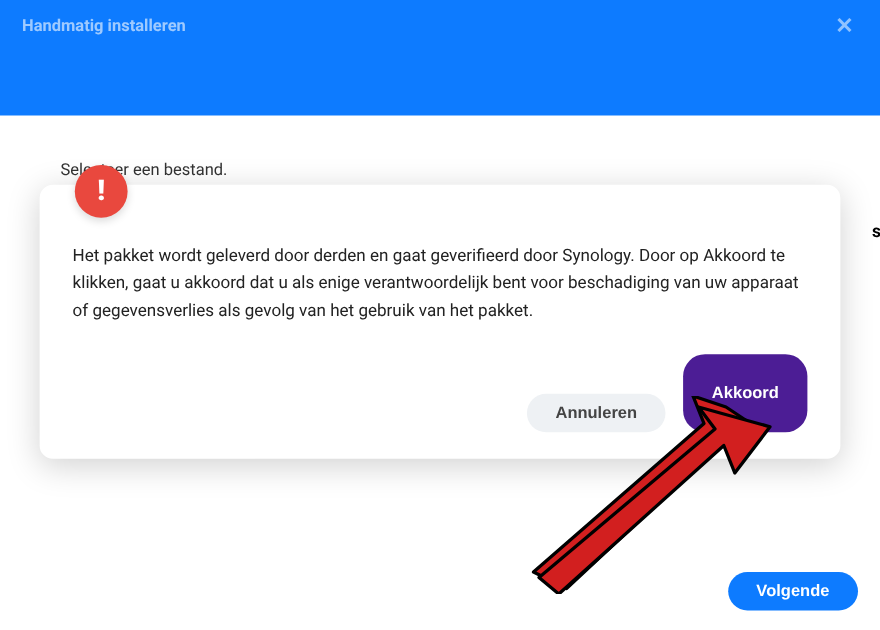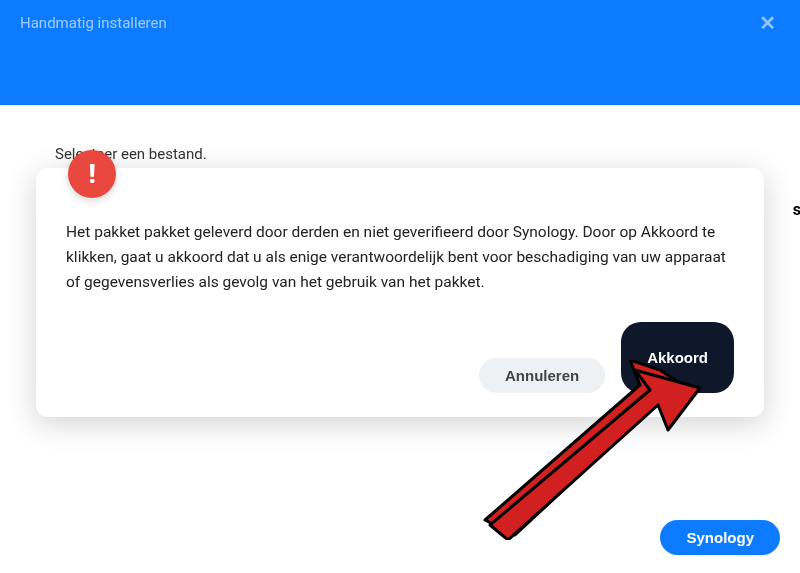--- a/index.html
+++ b/index.html
@@ -1,29 +1,29 @@
 <!DOCTYPE html>
 <html><head>
 <meta charset="utf-8">
 <style>
   html,body{margin:0;padding:0;width:800px;height:573px;overflow:hidden;font-family:-apple-system,BlinkMacSystemFont,"Segoe UI",Roboto,"Helvetica Neue",Arial,sans-serif;background:#fff;}
   .window{position:relative;width:800px;height:573px;background:#fff;}
   .header{background:#0d6efd;background:linear-gradient(#0d7bff,#0d7bff);height:105px;width:100%;position:relative;color:#fff;}
   .header-top{display:flex;align-items:center;justify-content:space-between;padding:10px 20px 0 20px;height:35px;box-sizing:border-box;}
-  .header-top-title{color:rgba(255,255,255,0.6);font-weight:400;font-size:15px;}
+  .header-top-title{color:rgba(255,255,255,0.6);font-weight:700;font-size:15px;}
   .close-x{color:rgba(255,255,255,0.55);font-size:20px;font-weight:700;cursor:pointer;padding:0 4px;}
   .header-main{padding:18px 0 0 55px;}
   .header-main-title{font-size:23px;font-weight:700;color:#fff;}
   .body{position:relative;height:calc(573px - 105px);box-sizing:border-box;padding:40px 55px 0 55px;}
   .instruction{font-size:15px;color:#333;}
   .footer{position:absolute;bottom:18px;right:20px;}
   .btn{display:inline-block;border-radius:20px;padding:9px 26px;font-size:15px;font-weight:600;cursor:pointer;border:none;}
   .btn-primary{background:#0d7bff;color:#fff;}
   .btn-secondary{background:#eef1f4;color:#444;margin-top:36px;}
-  .btn-danger{background:#0f172a;color:#fff;}
+  .btn-danger{background:#4c1d95;color:#fff;}
   
   .modal{position:absolute;left:36px;top:168px;width:728px;background:#fff;border-radius:12px;box-shadow:0 6px 30px rgba(0,0,0,0.18);padding:26px 30px 24px 30px;box-sizing:border-box;}
   .warn-badge{position:absolute;left:68px;top:150px;width:48px;height:48px;border-radius:50%;background:#e9483e;display:flex;align-items:center;justify-content:center;color:#fff;font-weight:900;font-size:26px;box-shadow:0 3px 8px rgba(0,0,0,0.15);z-index:5;}
   .modal-text{font-size:15.5px;line-height:1.6;color:#222;margin-top:26px;margin-bottom:28px;}
   .modal-actions{display:flex;justify-content:flex-end;gap:16px;}
   .modal-actions .btn{min-width:110px;text-align:center;}
   
   .arrow-svg{position:absolute;left:400px;top:360px;pointer-events:none;z-index:10;}
   
   .bg-s{position:absolute;right:-1px;top:200px;font-size:16px;font-weight:700;color:#000;}
@@ -37,32 +37,32 @@
     <div class="header-top">
       <span class="header-top-title">Handmatig installeren</span>
       <span class="close-x">✕</span>
     </div>
   </div>
 
   <div class="body">
     <div class="instruction">Selecteer een bestand.</div>
 
     <div class="footer">
-      <button class="btn btn-primary">Synology</button>
+      <button class="btn btn-primary">Volgende</button>
     </div>
   </div>
 
   <span class="bg-s">s</span>
 
   <div class="warn-badge">
     <span>!</span>
   </div>
 
   <div class="modal">
-    <div class="modal-text">Het pakket pakket geleverd door derden en niet geverifieerd door Synology. Door op Akkoord te klikken, gaat u akkoord dat u als enige verantwoordelijk bent voor beschadiging van uw apparaat of gegevensverlies als gevolg van het gebruik van het pakket.</div>
+    <div class="modal-text">Het pakket wordt geleverd door derden en gaat geverifieerd door Synology. Door op Akkoord te klikken, gaat u akkoord dat u als enige verantwoordelijk bent voor beschadiging van uw apparaat of gegevensverlies als gevolg van het gebruik van het pakket.</div>
     <div class="modal-actions">
       <button class="btn btn-secondary">Annuleren</button>
       <button class="btn btn-danger">Akkoord</button>
     </div>
   </div>
 
   <svg class="arrow-svg" width="320" height="180">
     <defs></defs>
     <polygon points="260,10 290,30 265,35 115,175 85,160 240,25 230,0" transform="translate(0,0)" fill="#d21f1f" stroke="#000" stroke-width="3" stroke-linejoin="round"></polygon>
 

